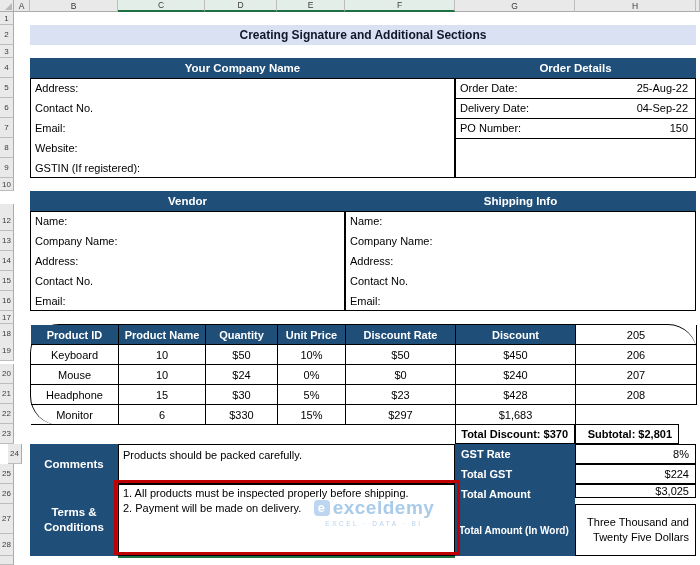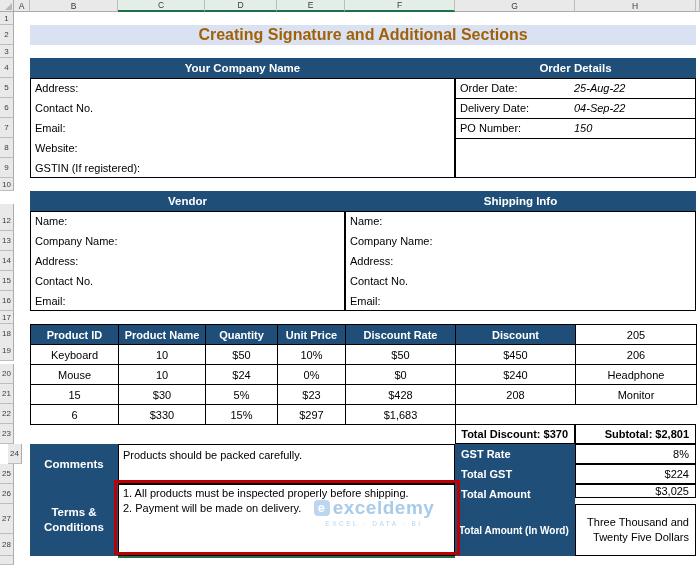--- a/index.html
+++ b/index.html
@@ -19,35 +19,35 @@
     font-size:8.5px;color:#3b3b3b;display:flex;align-items:center;justify-content:center;
   }
   .colhead-cell.sel{border-bottom:2px solid var(--green,#1E7145);background:#E4EEE9;}
   .rowhead-cell{
     position:absolute;left:0;width:14px;box-sizing:border-box;
     background:#E9E9E9;border-right:1px solid #ABABAB;border-bottom:1px solid #BDBDBD;
     font-size:8px;color:#3b3b3b;display:flex;align-items:center;justify-content:center;
   }
   
   .title-cell{
-    background:var(--titlebg,#D9E1F2);color:#a16207;font-weight:bold;font-size:16px;
+    background:var(--titlebg,#D9E1F2);color:#0f172a;font-weight:bold;font-size:12px;
     display:flex;align-items:center;justify-content:center;
   }
   .dark-cell{
     background:var(--hdr,#1F4E78);color:#fff;font-weight:bold;
     display:flex;align-items:center;justify-content:center;text-align:center;font-size:11.5px;
   }
   .box{border:1px solid #000;background:#fff;overflow:hidden;}
   .frow{height:20px;line-height:19px;padding-left:4px;white-space:nowrap;}
   .orow{height:20px;display:flex;border-bottom:1px solid #000;box-sizing:border-box;}
   .orow .ol{flex:0 0 114px;line-height:19px;padding-left:4px;white-space:nowrap;}
-  .orow .ov{flex:1;line-height:19px;text-align:left;padding-right:7px;white-space:nowrap;font-style:italic;}
+  .orow .ov{flex:1;line-height:19px;text-align:right;padding-right:7px;white-space:nowrap;}
   .ptable{
     display:grid;grid-template-columns:88px 87px 72px 68px 110px 120px 121px;
-    grid-auto-rows:20px;border-top:1px solid #000;border-left:1px solid #000;background:#fff;
+    grid-auto-rows:20px;border-top:1px solid #000;border-left:1px solid #000;background:#fff;border-radius:29px;
   }
   .ptable>div{
     box-sizing:border-box;border-right:1px solid #000;border-bottom:1px solid #000;
     display:flex;align-items:center;justify-content:center;white-space:nowrap;
   }
   .ptable .ph{background:var(--hdr,#1F4E78);color:#fff;font-weight:bold;}
   .sumlabel{
     background:var(--hdr,#1F4E78);color:#fff;font-weight:bold;
     display:flex;align-items:center;padding-left:6px;white-space:nowrap;
   }
@@ -186,38 +186,39 @@
     <div>$450</div>
 
     <div>206</div>
     <div>Mouse</div>
     <div>10</div>
     <div>$24</div>
     <div>0%</div>
     <div>$0</div>
     <div>$240</div>
 
+    <div>207</div>
     <div>Headphone</div>
     <div>15</div>
     <div>$30</div>
     <div>5%</div>
     <div>$23</div>
     <div>$428</div>
 
     <div>208</div>
     <div>Monitor</div>
     <div>6</div>
     <div>$330</div>
     <div>15%</div>
     <div>$297</div>
     <div>$1,683</div>
   </div>
 
   <div class="abs sumval boldcell" style="left:455px;top:424px;width:120px;height:20px">Total Discount: $370</div>
-  <div class="abs sumval boldcell" style="left:575px;top:424px;width:121px;height:20px">Subtotal: $2,801</div>
+  <div class="abs sumval boldcell" style="left:575px;top:424px;width:104px;height:20px">Subtotal: $2,801</div>
 
   <div class="abs dark-cell" style="left:30px;top:444px;width:88px;height:40px">Comments</div>
   <div class="abs box comments-cell" style="left:118px;top:444px;width:337px;height:40px">Products should be packed carefully.</div>
 
   <div class="abs sumlabel" style="left:455px;top:444px;width:120px;height:20px">GST Rate</div>
   <div class="abs sumval" style="left:575px;top:444px;width:121px;height:20px">8%</div>
   <div class="abs sumlabel" style="left:455px;top:464px;width:120px;height:20px">Total GST</div>
   <div class="abs sumval" style="left:575px;top:464px;width:121px;height:20px">$224</div>
 
   <div class="abs dark-cell" style="left:30px;top:484px;width:88px;height:72px;line-height:15px;padding:0 9px">Terms &amp; Conditions</div>

